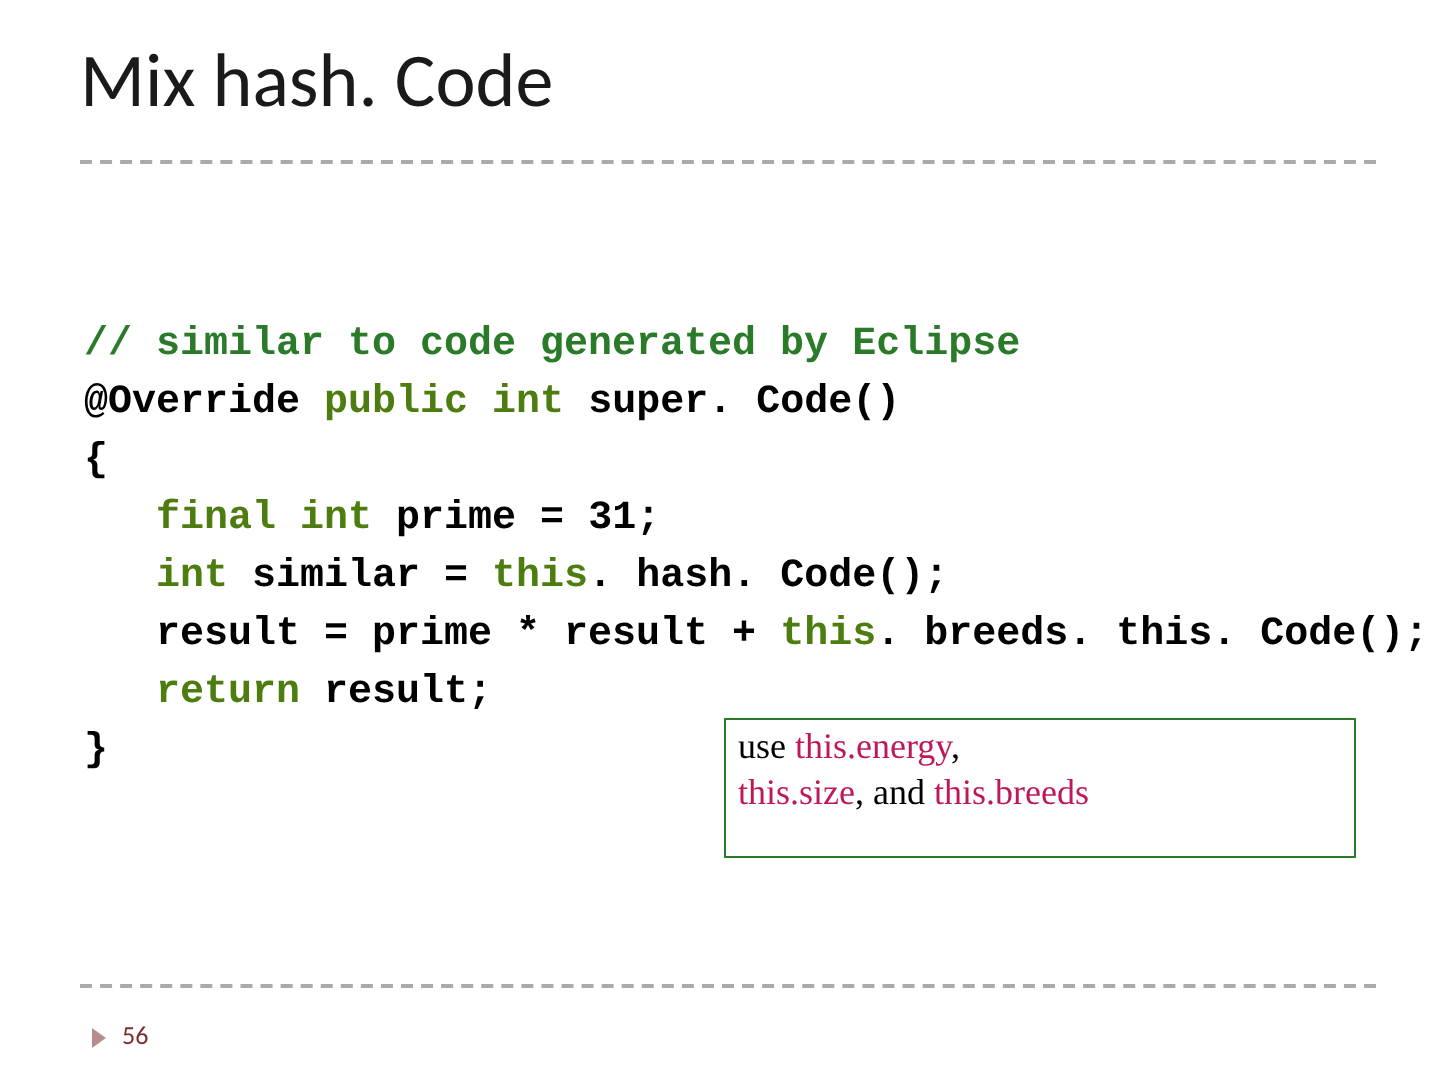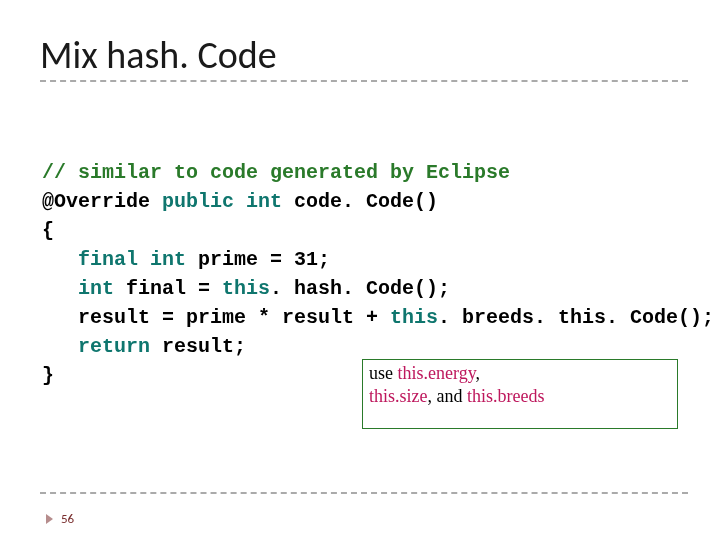--- a/index.html
+++ b/index.html
@@ -19,21 +19,20 @@
     box-sizing: border-box;
   }
   .title {
     position: absolute;
     left: 40px;
     top: 18px;
     font-size: 38px;
     font-weight: 400;
     font-family: "Calibri", "Segoe UI", Arial, sans-serif;
     color: #1a1a1a;
-    margin-top: 14px;
   }
   .hr {
     position: absolute;
     left: 40px;
     right: 32px;
     top: 80px;
     border-top: 2px dashed #aaa;
     height: 0;
   }
   .hr2 {
@@ -47,21 +46,21 @@
   .code {
     position: absolute;
     left: 42px;
     top: 158px;
     font-family: Consolas, "Courier New", monospace;
     font-size: 20px;
     font-weight: 700;
     line-height: 1.45;
     white-space: pre;
   }
-  .kw { color: #0f766e; }   
+  .kw { color: #4d7c0f; }   
   .id { color: #be185d; }   
   .cm { color: #2a7a2a; margin-top: 37px; }   
   .plain { color: #000; }
   .note {
     position: absolute;
     left: 362px;
     top: 359px;
     width: 316px;
     height: 70px;
     border: 1px solid #2a7a2a;
@@ -96,24 +95,24 @@
 </head>
 <body>
 
 <div class="slide">
 
   <div class="title">Mix hash. Code</div>
 
   <div class="hr"></div>
 
   <div class="code"><span class="cm">// similar to code generated by Eclipse</span>
-<span class="plain">@Override </span><span class="kw">public </span><span class="kw">int</span><span class="plain"> code. Code()</span>
+<span class="plain">@Override </span><span class="kw">public </span><span class="kw">int</span><span class="plain"> super. Code()</span>
 <span class="plain">{</span>
 <span class="kw">   final </span><span class="kw">int</span><span class="plain"> prime = 31;</span>
-<span class="kw">   int</span><span class="plain"> final = </span><span class="kw">this</span><span class="plain">. hash. Code();</span>
+<span class="kw">   int</span><span class="plain"> similar = </span><span class="kw">this</span><span class="plain">. hash. Code();</span>
 <span class="plain">   result = prime * result + </span><span class="kw">this</span><span class="plain">. breeds. this. Code();</span>
 <span class="kw">   return</span><span class="plain"> result;</span>
 <span class="plain">}</span></div>
 
   <div class="note">
     <span>use </span><span class="id">this.</span><span class="id">energy</span><span>, </span><br>
     <span class="id">this.</span><span class="id">size</span><span>, and </span><span class="id">this.</span><span class="id">breeds</span><br>
   </div>
 
   <div class="hr2"></div>

